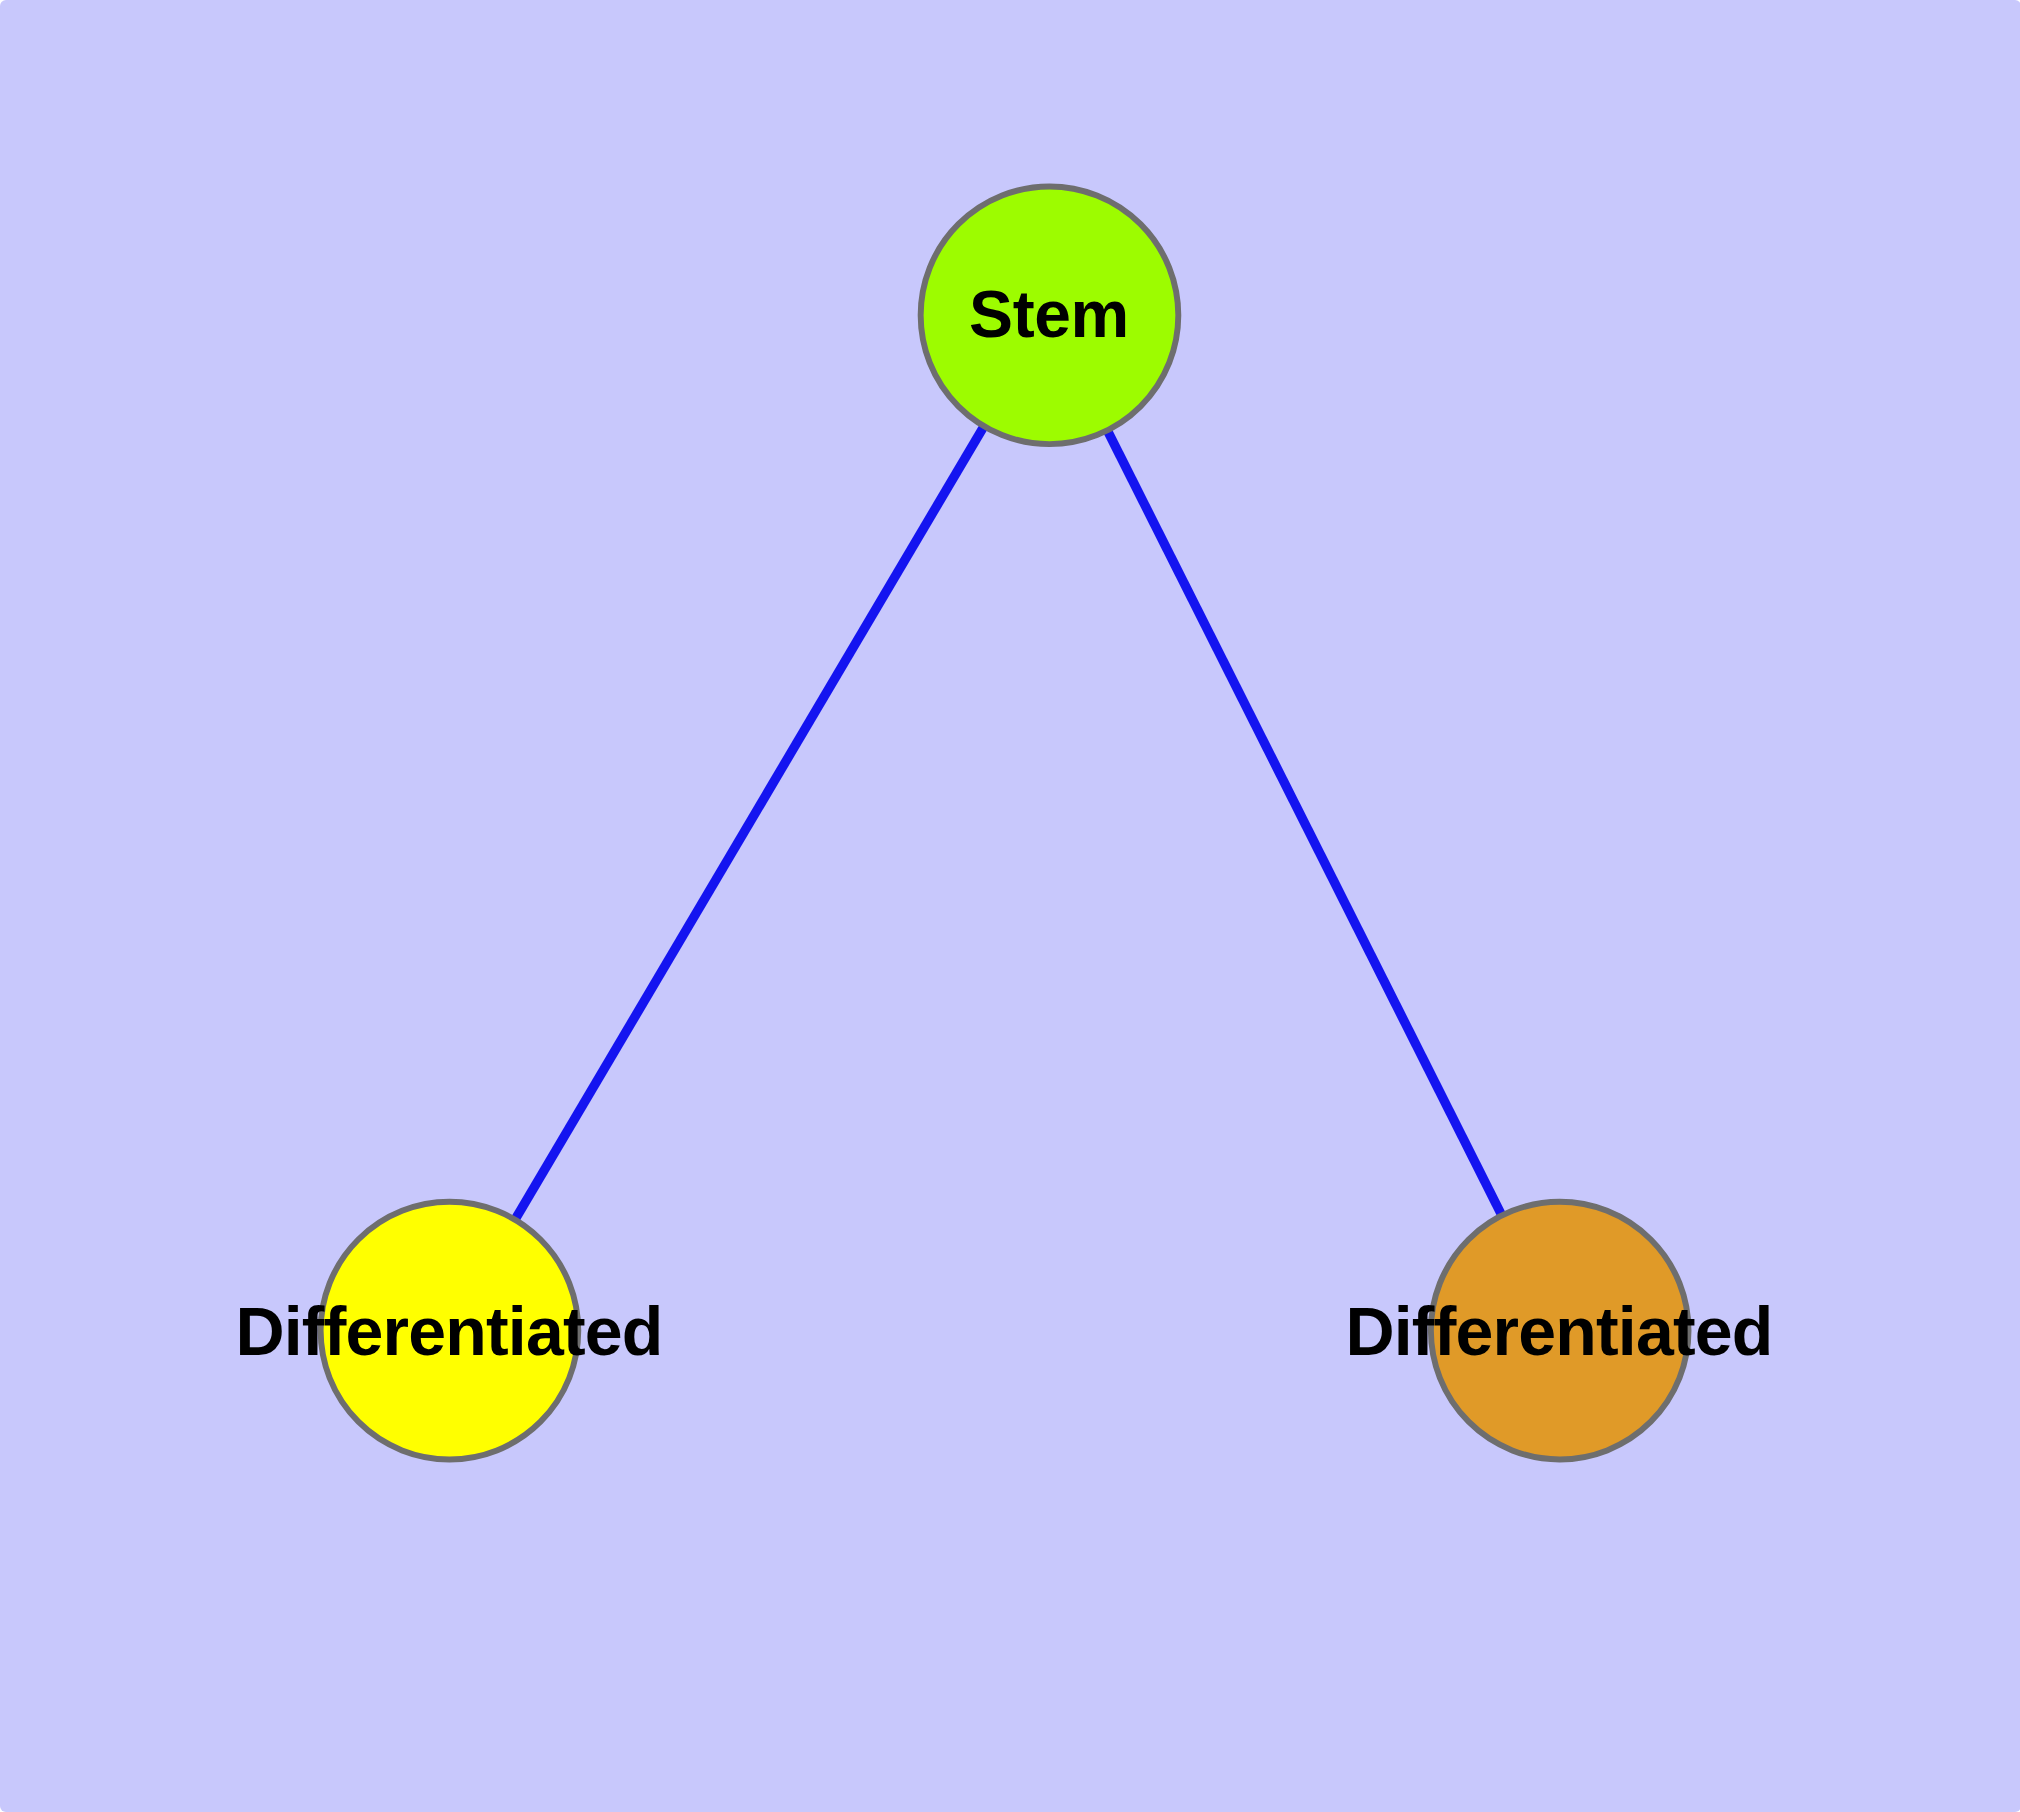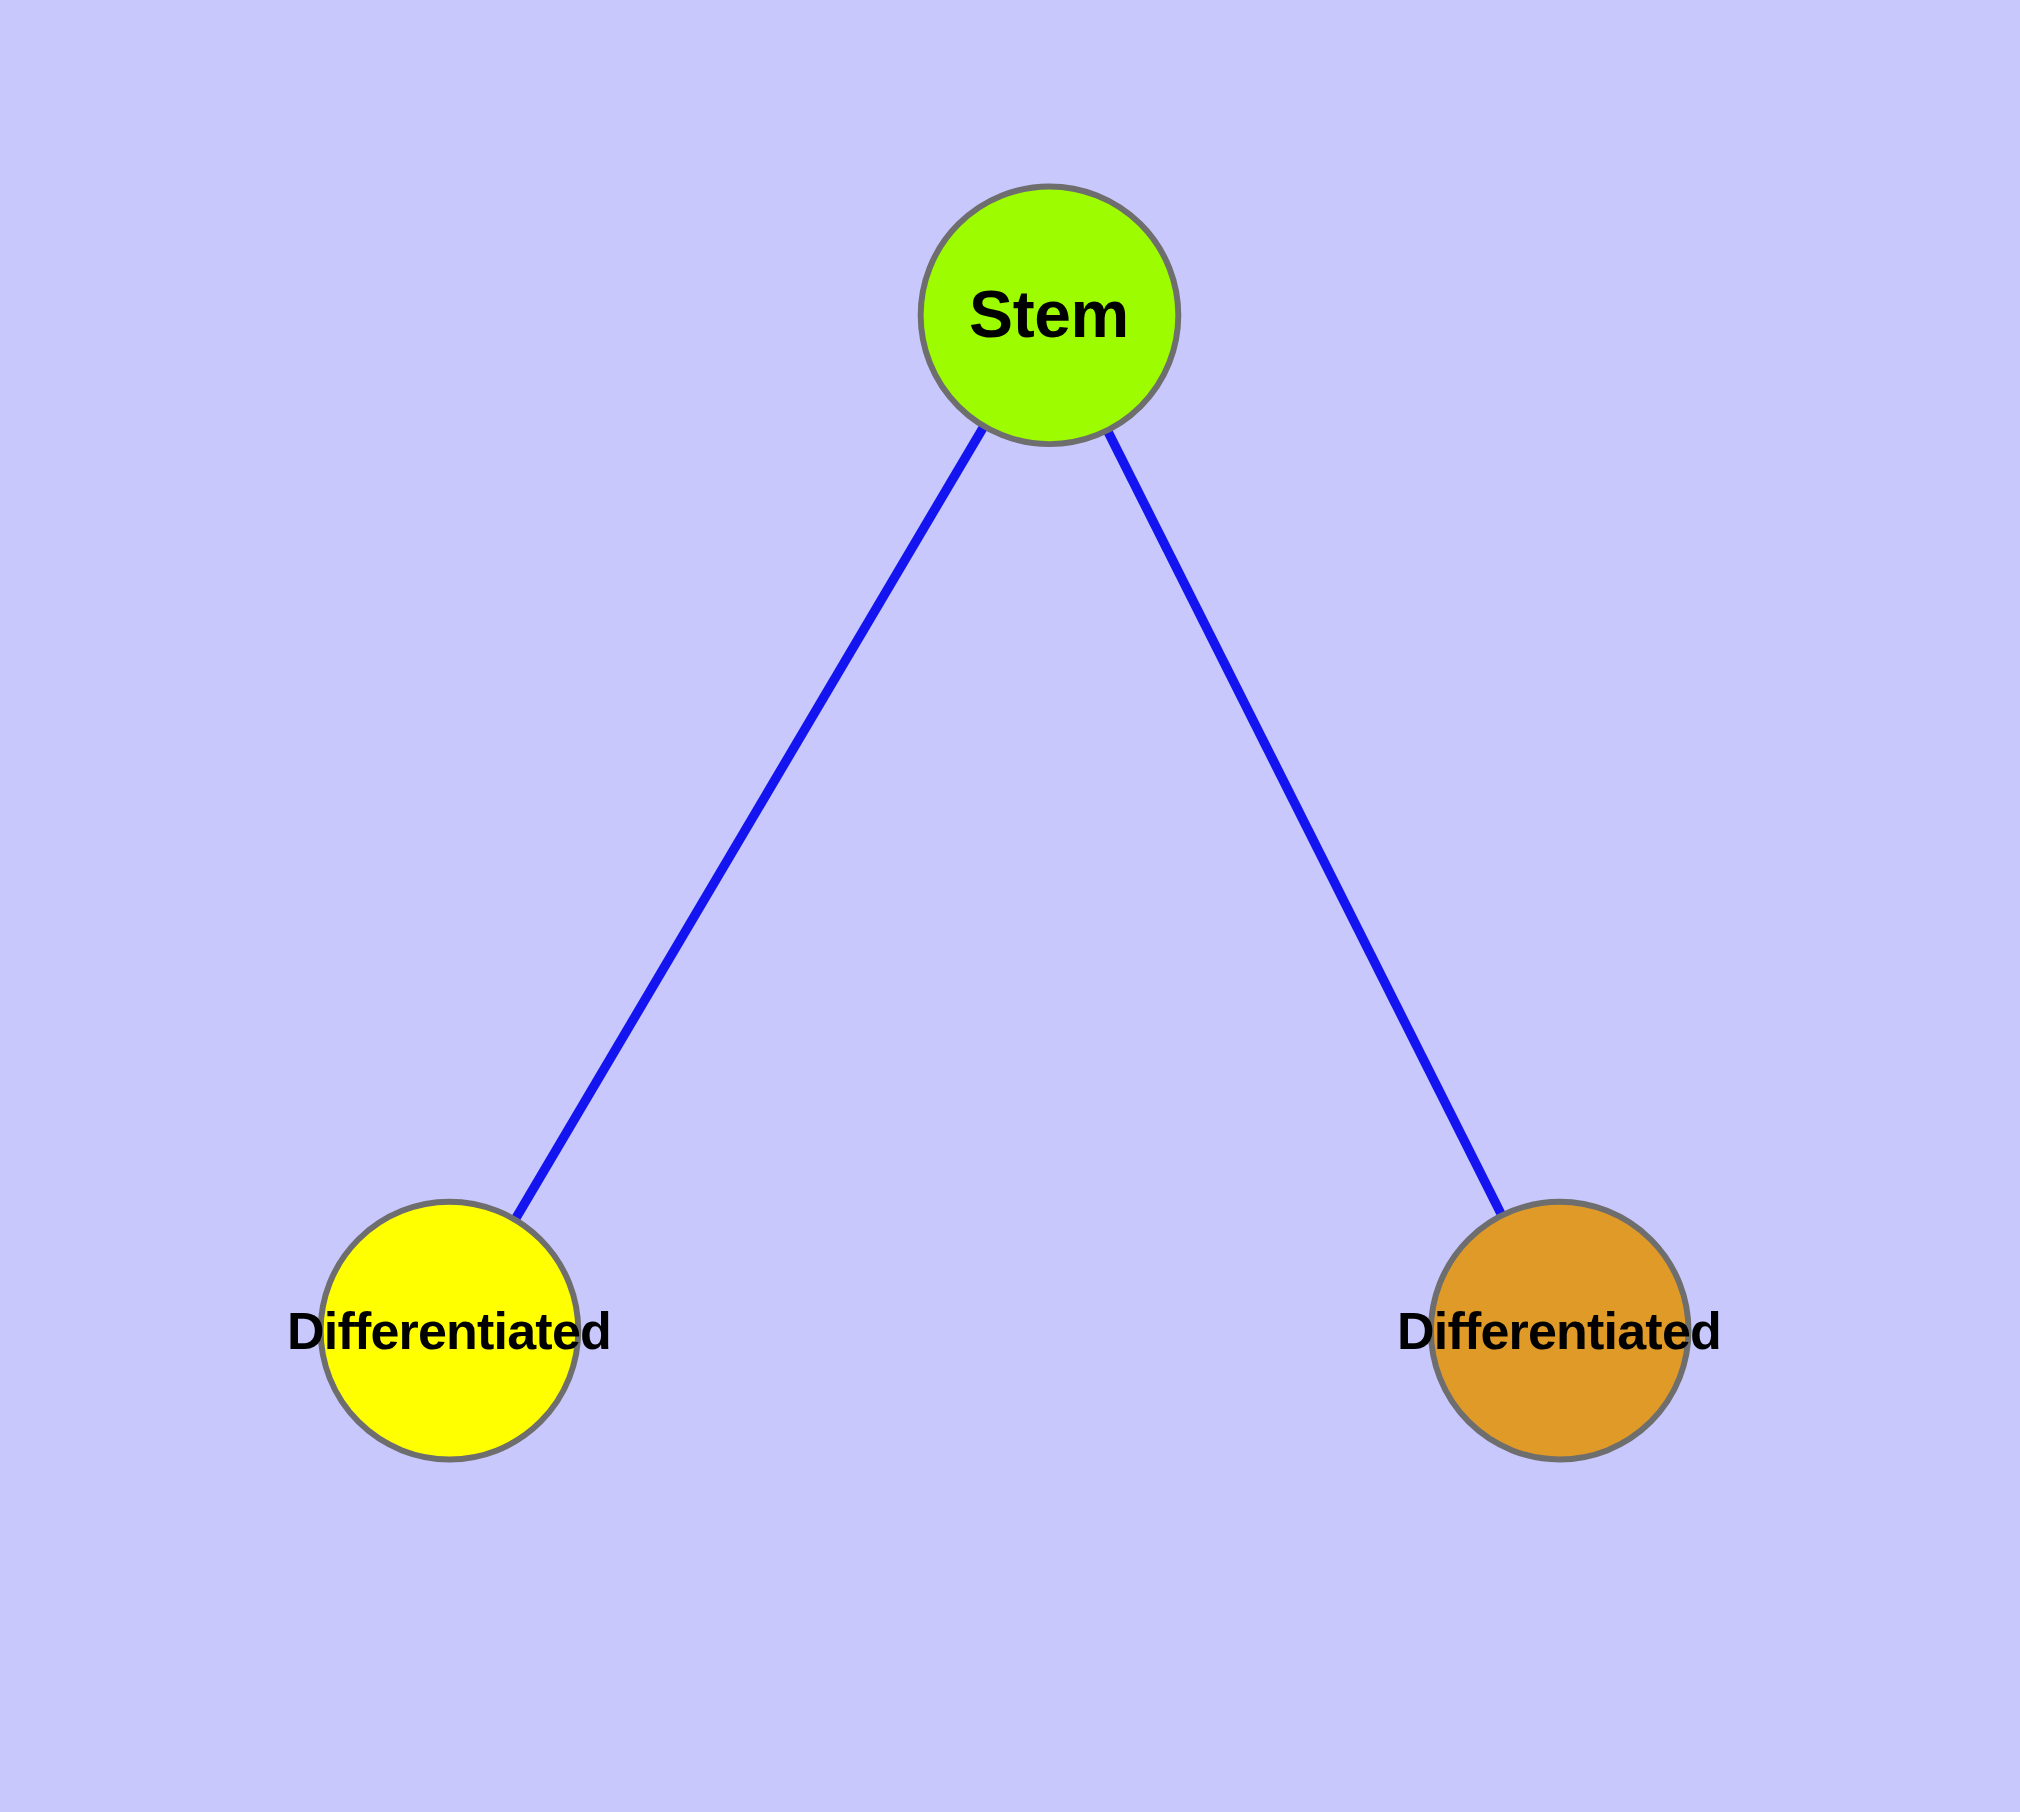--- a/index.html
+++ b/index.html
@@ -32,28 +32,28 @@
     white-space: nowrap;
     line-height: 1.12;
     pointer-events: none;
     transform: translate(-50%, -50%);
   }
   .label-stem {
     font-size: 66px;
     letter-spacing: -0.4px;
   }
   .label-diff {
-    font-size: 52px;
+    font-size: 68px;
     letter-spacing: -0.8px;
   }
 </style>
 </head>
 <body>
 
-<div id="canvas" style="width: 2021px; height: 1812px; background: rgb(200, 200, 252);">
+<div id="canvas" style="width: 2021px; height: 1812px; background: rgb(200, 200, 252); border-radius: 6px;">
 
   <svg id="graph-svg" viewBox="0 0 2384 2138" xmlns="http://www.w3.org/2000/svg">
 
     <g>
       <line x1="1162.7008956067953" y1="499.41289133200473" x2="605.2991043932047" y2="1442.5871086679954" stroke="#1414f0" stroke-width="11" stroke-linecap="butt"></line>
       <line x1="1304.4524061185114" y1="504.24249589697115" x2="1773.5475938814886" y2="1437.7575041030289" stroke="#1414f0" stroke-width="11" stroke-linecap="butt"></line>
     </g>
 
     <g>
       <circle cx="1238" cy="372" r="152" fill="#9dfc00" stroke="#6e6e6e" stroke-width="7"></circle>

